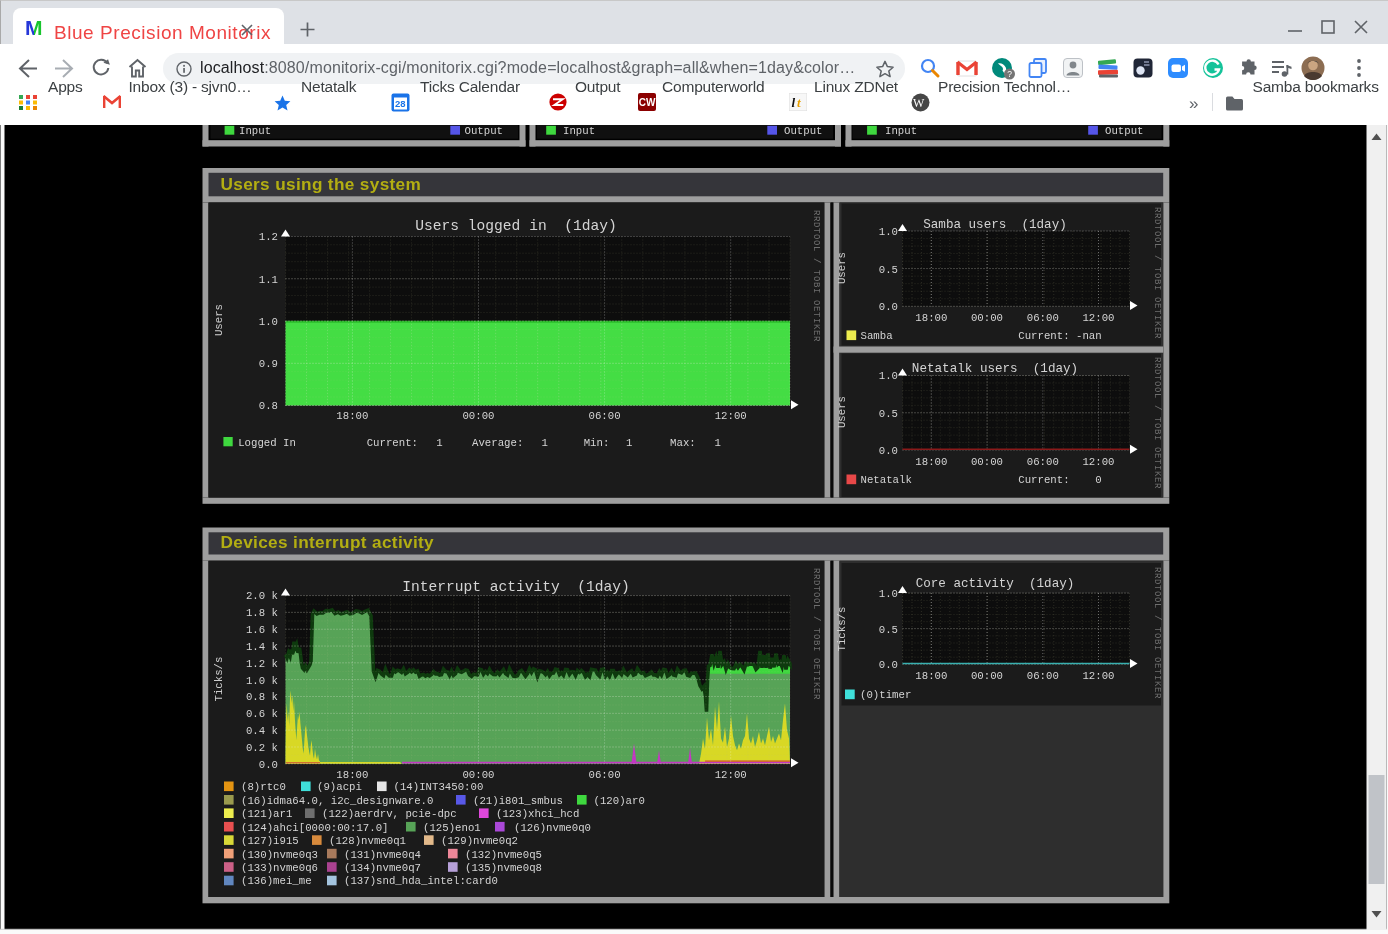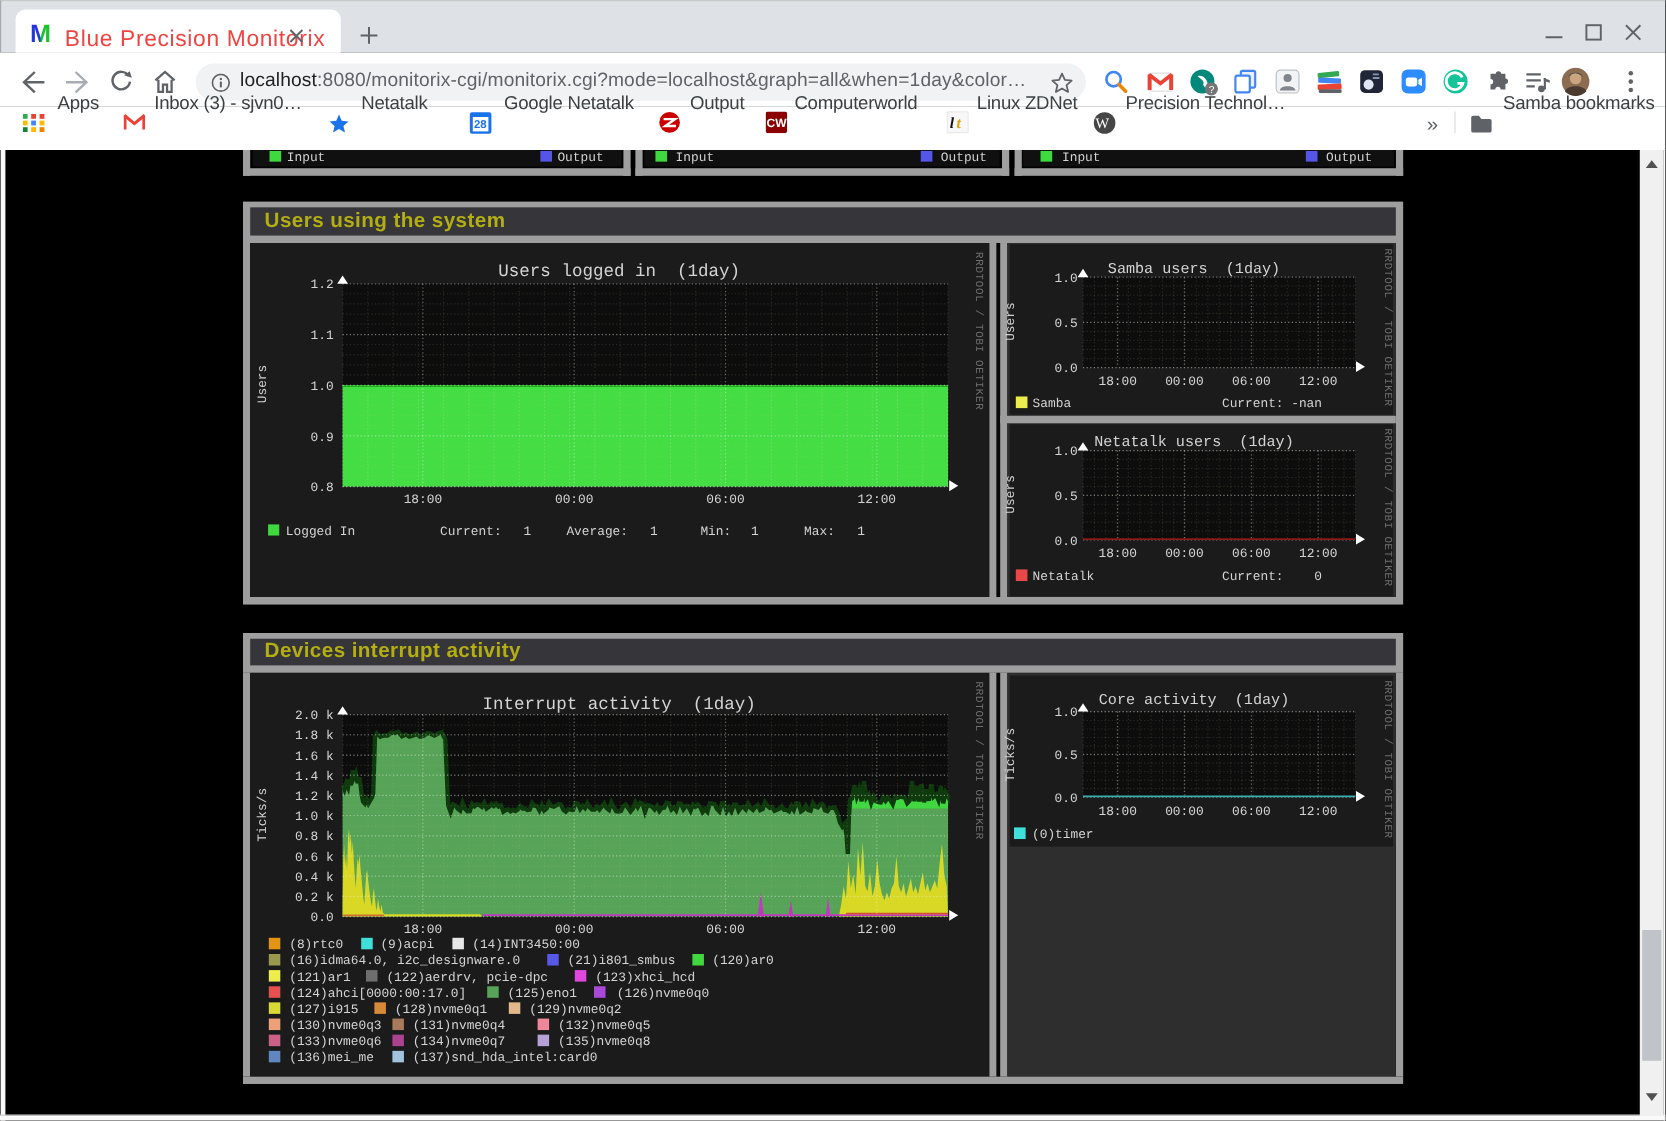--- a/index.html
+++ b/index.html
@@ -629,21 +629,21 @@
 <div class="abs bkt" style="left:128.5px">Inbox (3) - sjvn0…</div>
 <svg class="abs" style="left:274px;top:95px" width="17" height="16">
     <path d="M8.5 0.4 L10.8 5.7 L16.4 6.2 L12.2 9.9 L13.5 15.4 L8.5 12.5 L3.5 15.4 L4.8 9.9 L0.6 6.2 L6.2 5.7 Z" fill="#1a73e8"></path>
   </svg>
 <div class="abs bkt" style="left:301px">Netatalk</div>
 <svg class="abs" style="left:391px;top:93px" width="19" height="19">
     <rect x="0.5" y="0.5" width="18" height="18" rx="2" fill="#1a73e8"></rect>
     <rect x="3" y="4.5" width="13" height="12" fill="#fff"></rect>
     <text x="4" y="13.8" font-size="9.5" font-weight="bold" fill="#1a73e8" font-family="Liberation Sans">28</text>
   </svg>
-<div class="abs bkt" style="left:420px">Google Netatalk</div>
+<div class="abs bkt" style="left:420px">Ticks Calendar</div>
 <svg class="abs" style="left:549px;top:93px" width="18" height="18">
     <circle cx="9" cy="9" r="8.6" fill="#cc0000"></circle>
     <path d="M4 6.2 L13.7 6.2 L5.3 12 L14.3 12" stroke="#fff" stroke-width="1.9" fill="none"></path>
   </svg>
 <div class="abs bkt" style="left:575px">Output</div>
 <svg class="abs" style="left:637.5px;top:93px" width="18" height="18">
     <rect width="18" height="18" rx="2" fill="#8b0000"></rect>
     <text x="0.8" y="13.2" font-size="10" font-weight="bold" fill="#fff" font-family="Liberation Sans">CW</text>
   </svg>
 <div class="abs bkt" style="left:662px">Computerworld</div>

